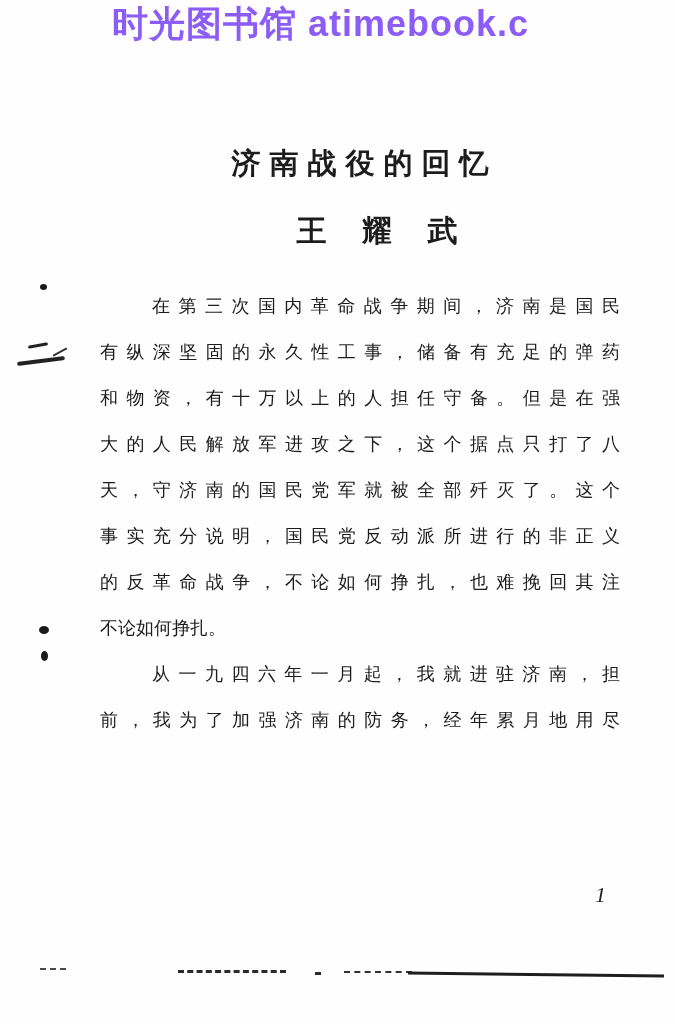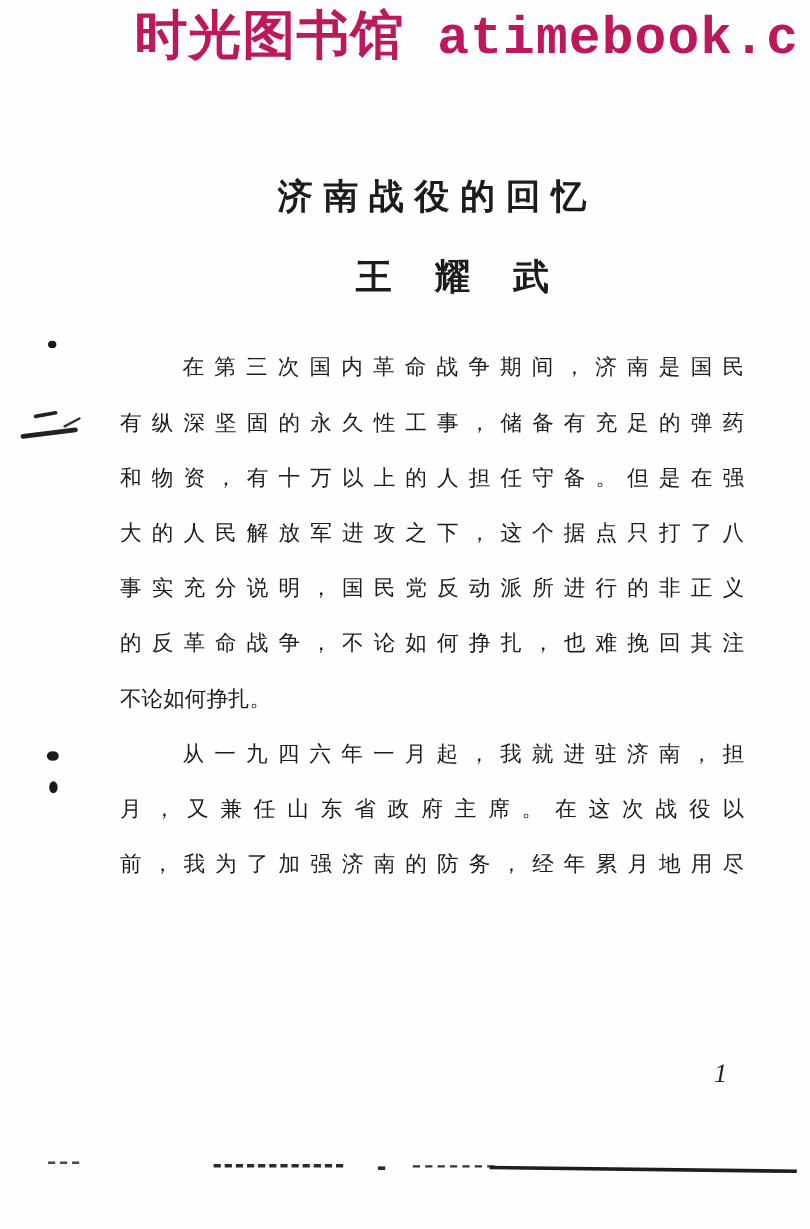--- a/index.html
+++ b/index.html
@@ -9,25 +9,25 @@
     height: 1024px;
     background: #fefefe;
     overflow: hidden;
     font-family: "Liberation Serif", "DejaVu Serif", serif;
     color: #1c1c1c;
   }
   .watermark {
     position: absolute;
     top: 0px;
     left: 112px;
-    font-family: Liberation Mono, monospace;
+    font-family: Liberation Sans, sans-serif;
     font-weight: bold;
-    font-size: 44px;
+    font-size: 36px;
     letter-spacing: 1px;
-    color: #be185d;
+    color: #8b5cf6;
     white-space: nowrap;
   }
   .title {
     position: absolute;
     top: 144px;
     left: 100px;
     width: 520px;
     margin: 0;
     text-align: center;
     font-size: 29px;
@@ -106,25 +106,25 @@
 
   <h1 class="title">济南战役的回忆</h1>
 
   <div class="author">王 耀 武</div>
 
   <div class="body-text">
       <div class="line first">在第三次国内革命战争期间，济南是国民</div>
       <div class="line">有纵深坚固的永久性工事，储备有充足的弹药</div>
       <div class="line">和物资，有十万以上的人担任守备。但是在强</div>
       <div class="line">大的人民解放军进攻之下，这个据点只打了八</div>
+      <div class="line">天，守济南的国民党军就被全部歼灭了。这个</div>
       <div class="line">事实充分说明，国民党反动派所进行的非正义</div>
       <div class="line">的反革命战争，不论如何挣扎，也难挽回其注</div>
       <div class="line short">不论如何挣扎。</div>
       <div class="line first">从一九四六年一月起，我就进驻济南，担</div>
-      <div class="line">月，又兼任山东省政府主席。在这次战役以</div>
       <div class="line">前，我为了加强济南的防务，经年累月地用尽</div>
     </div>
 
   <div class="ink dot-a"></div>
   <div class="pen pen-1"></div>
   <div class="pen pen-2"></div>
   <div class="pen pen-3"></div>
   <div class="ink dot-b"></div>
   <div class="ink dot-c"></div>
 

